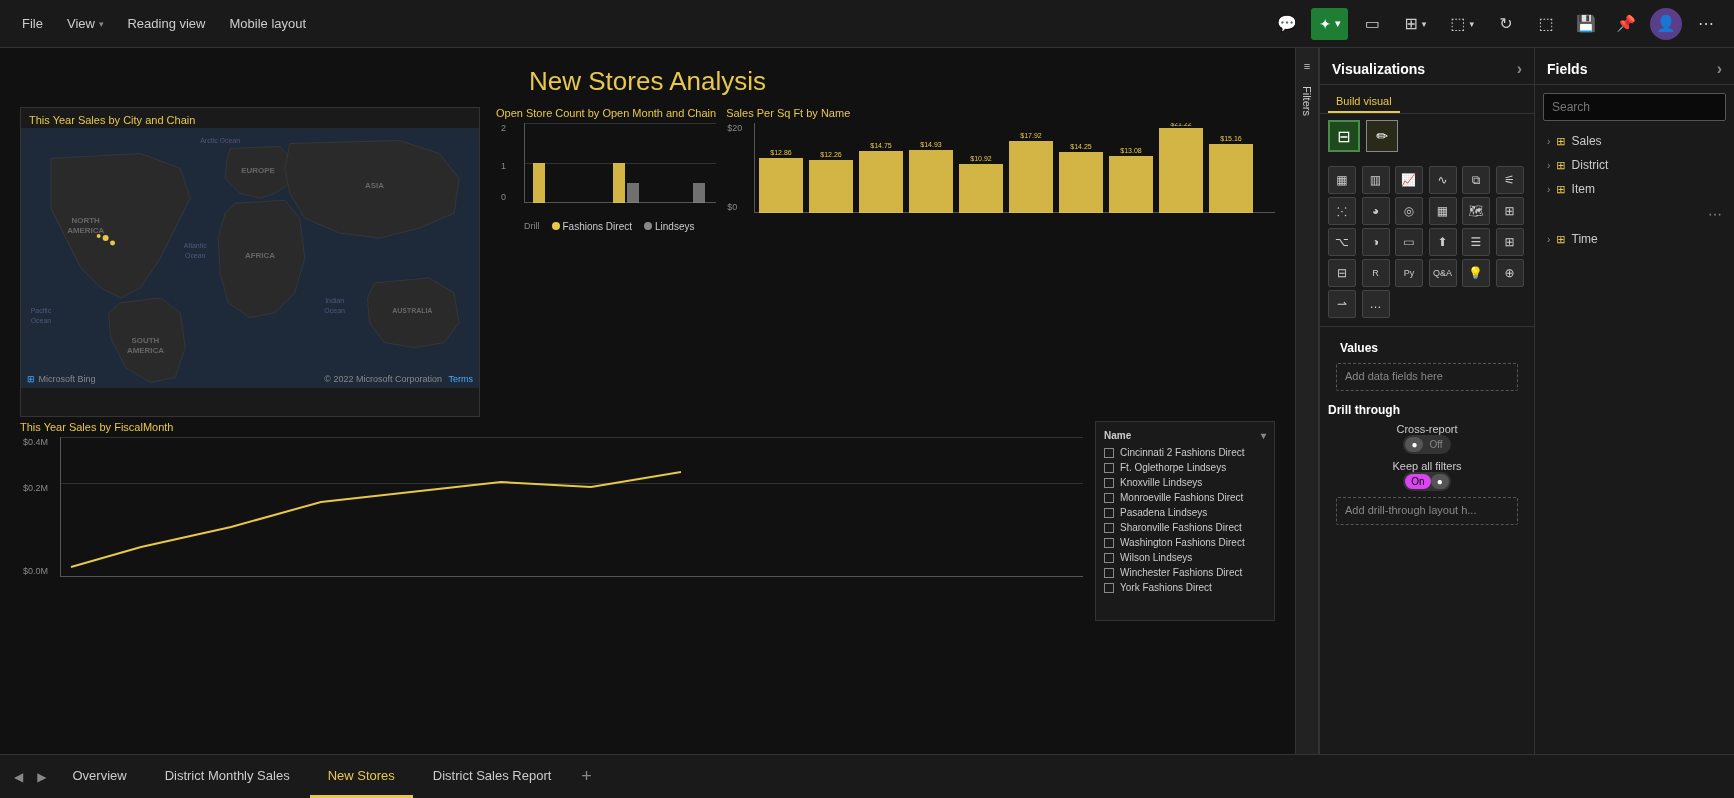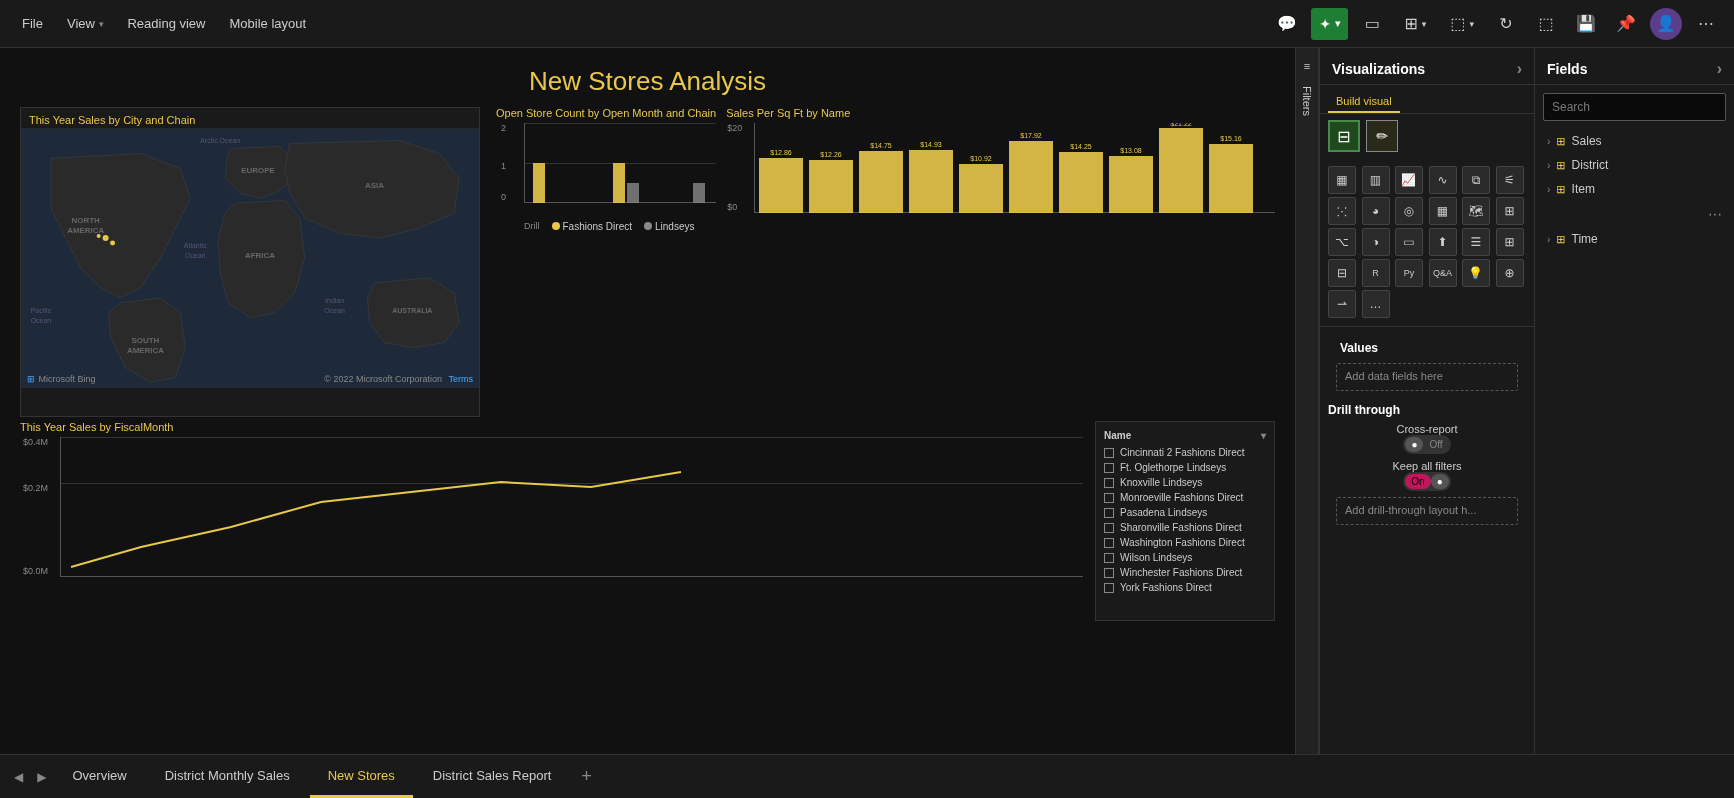--- a/index.html
+++ b/index.html
@@ -309,21 +309,21 @@
       gap: 0;
       font-size: 10px;
     }
     .toggle-off {
       background: #555;
       color: #fff;
       padding: 2px 6px;
       border-radius: 8px;
     }
     .toggle-on-active {
-      background: #be185d;
+      background: #d946ef;
       color: #000;
       padding: 2px 6px;
       border-radius: 8px;
     }
     .toggle-off-inactive {
       background: transparent;
       color: #888;
       padding: 2px 6px;
     }
 

